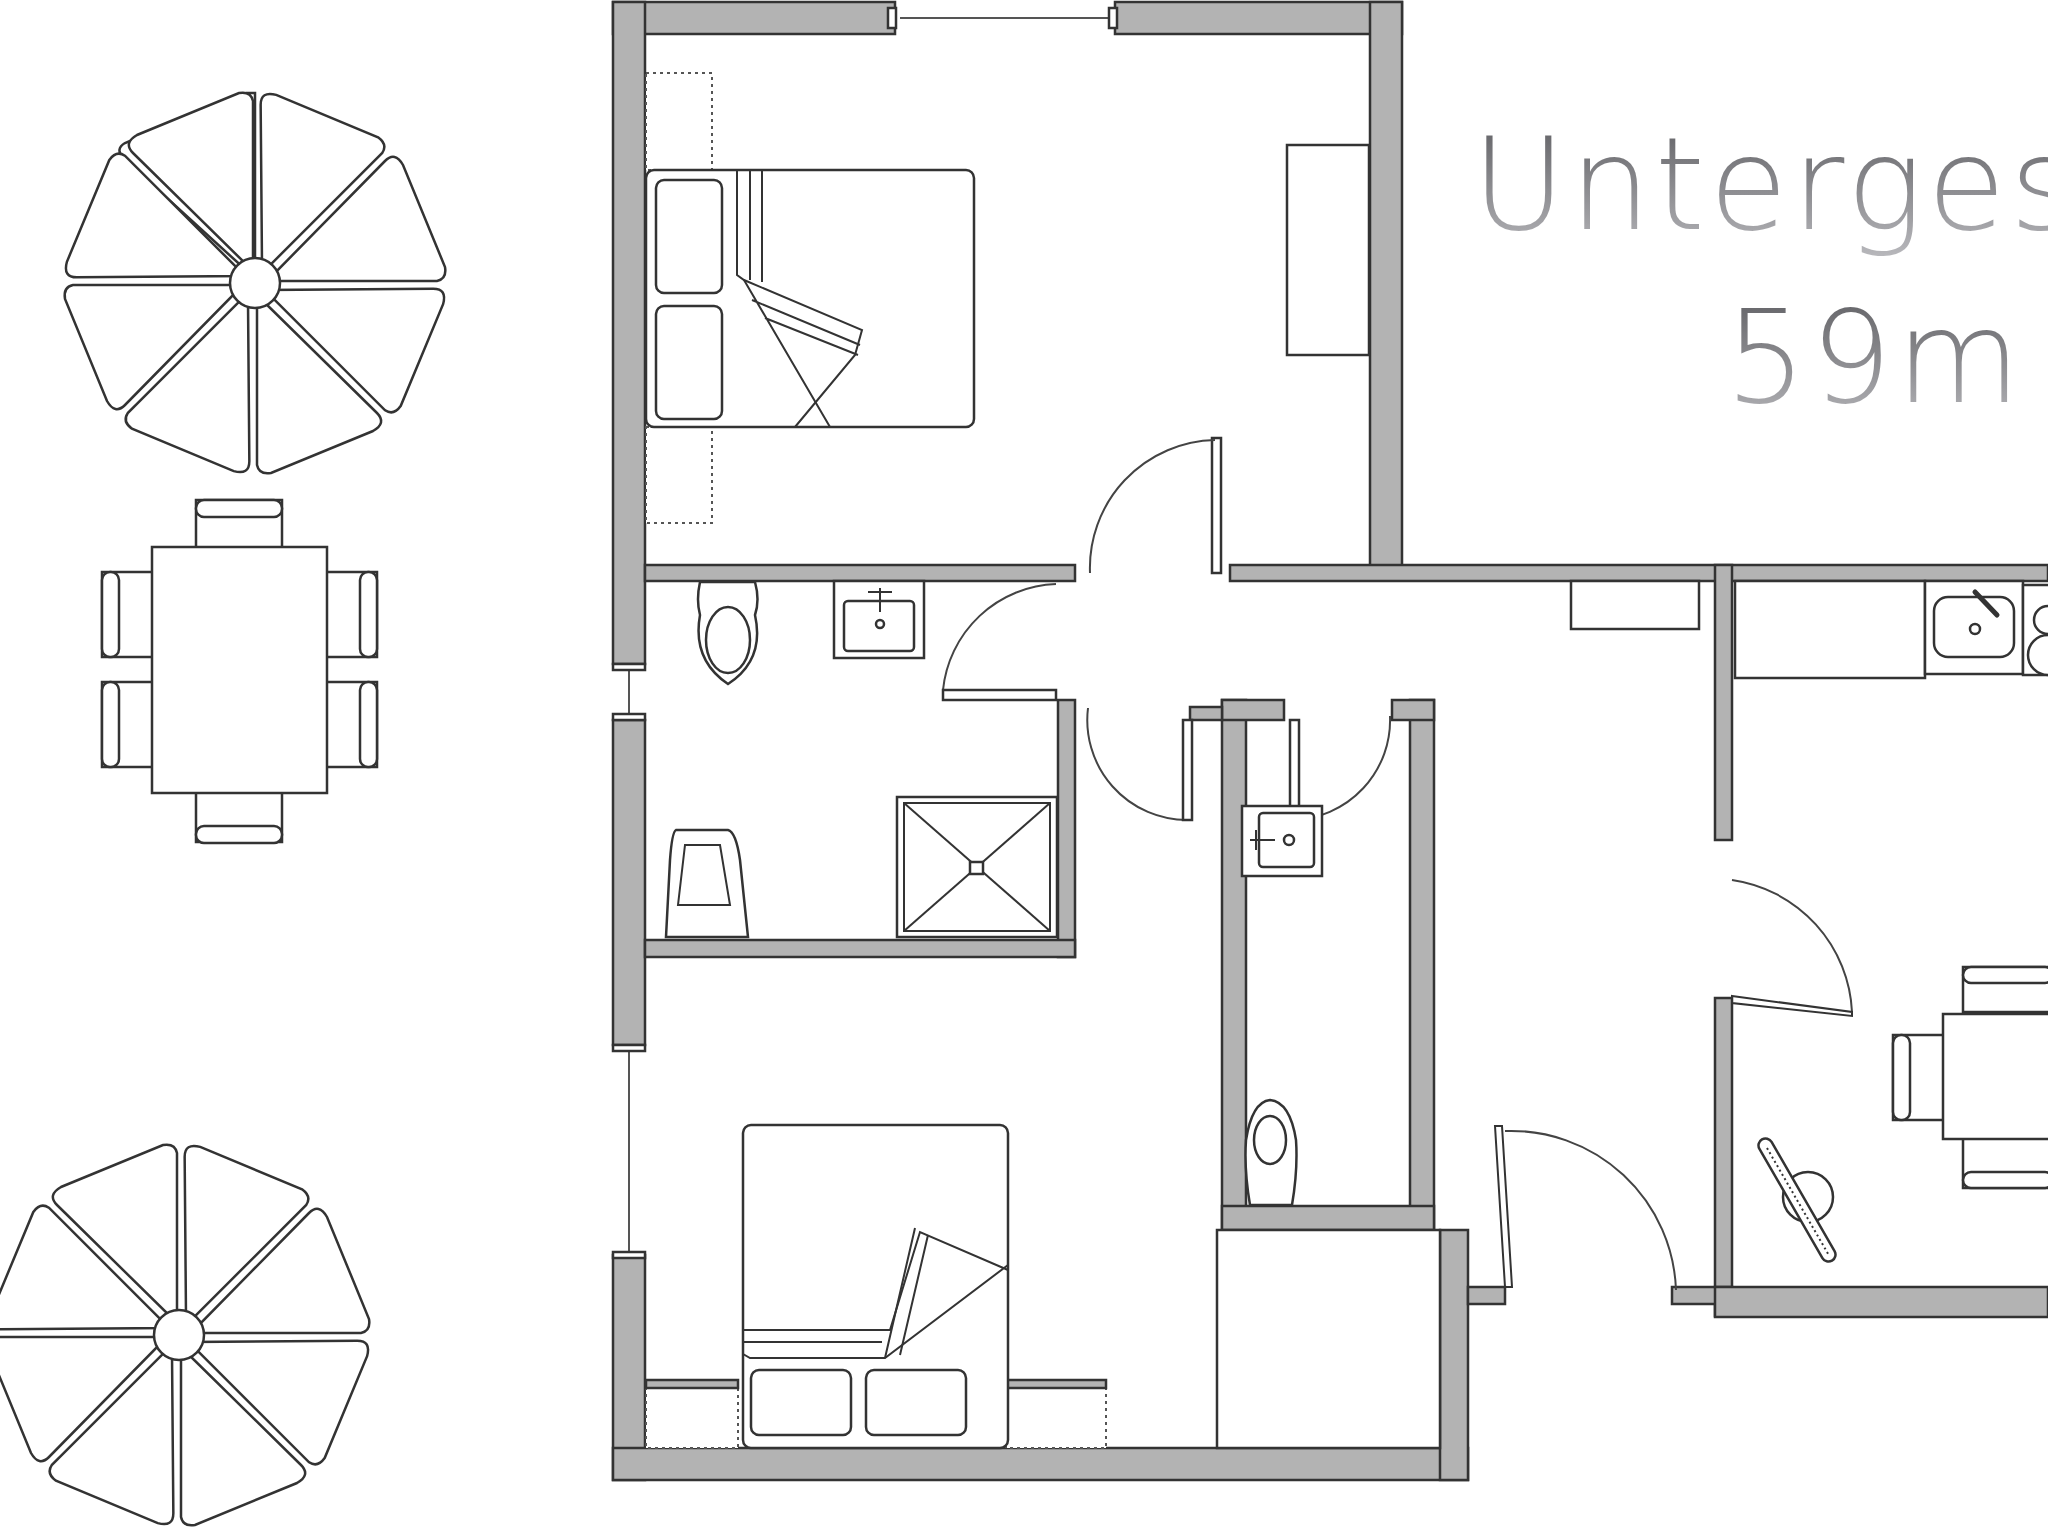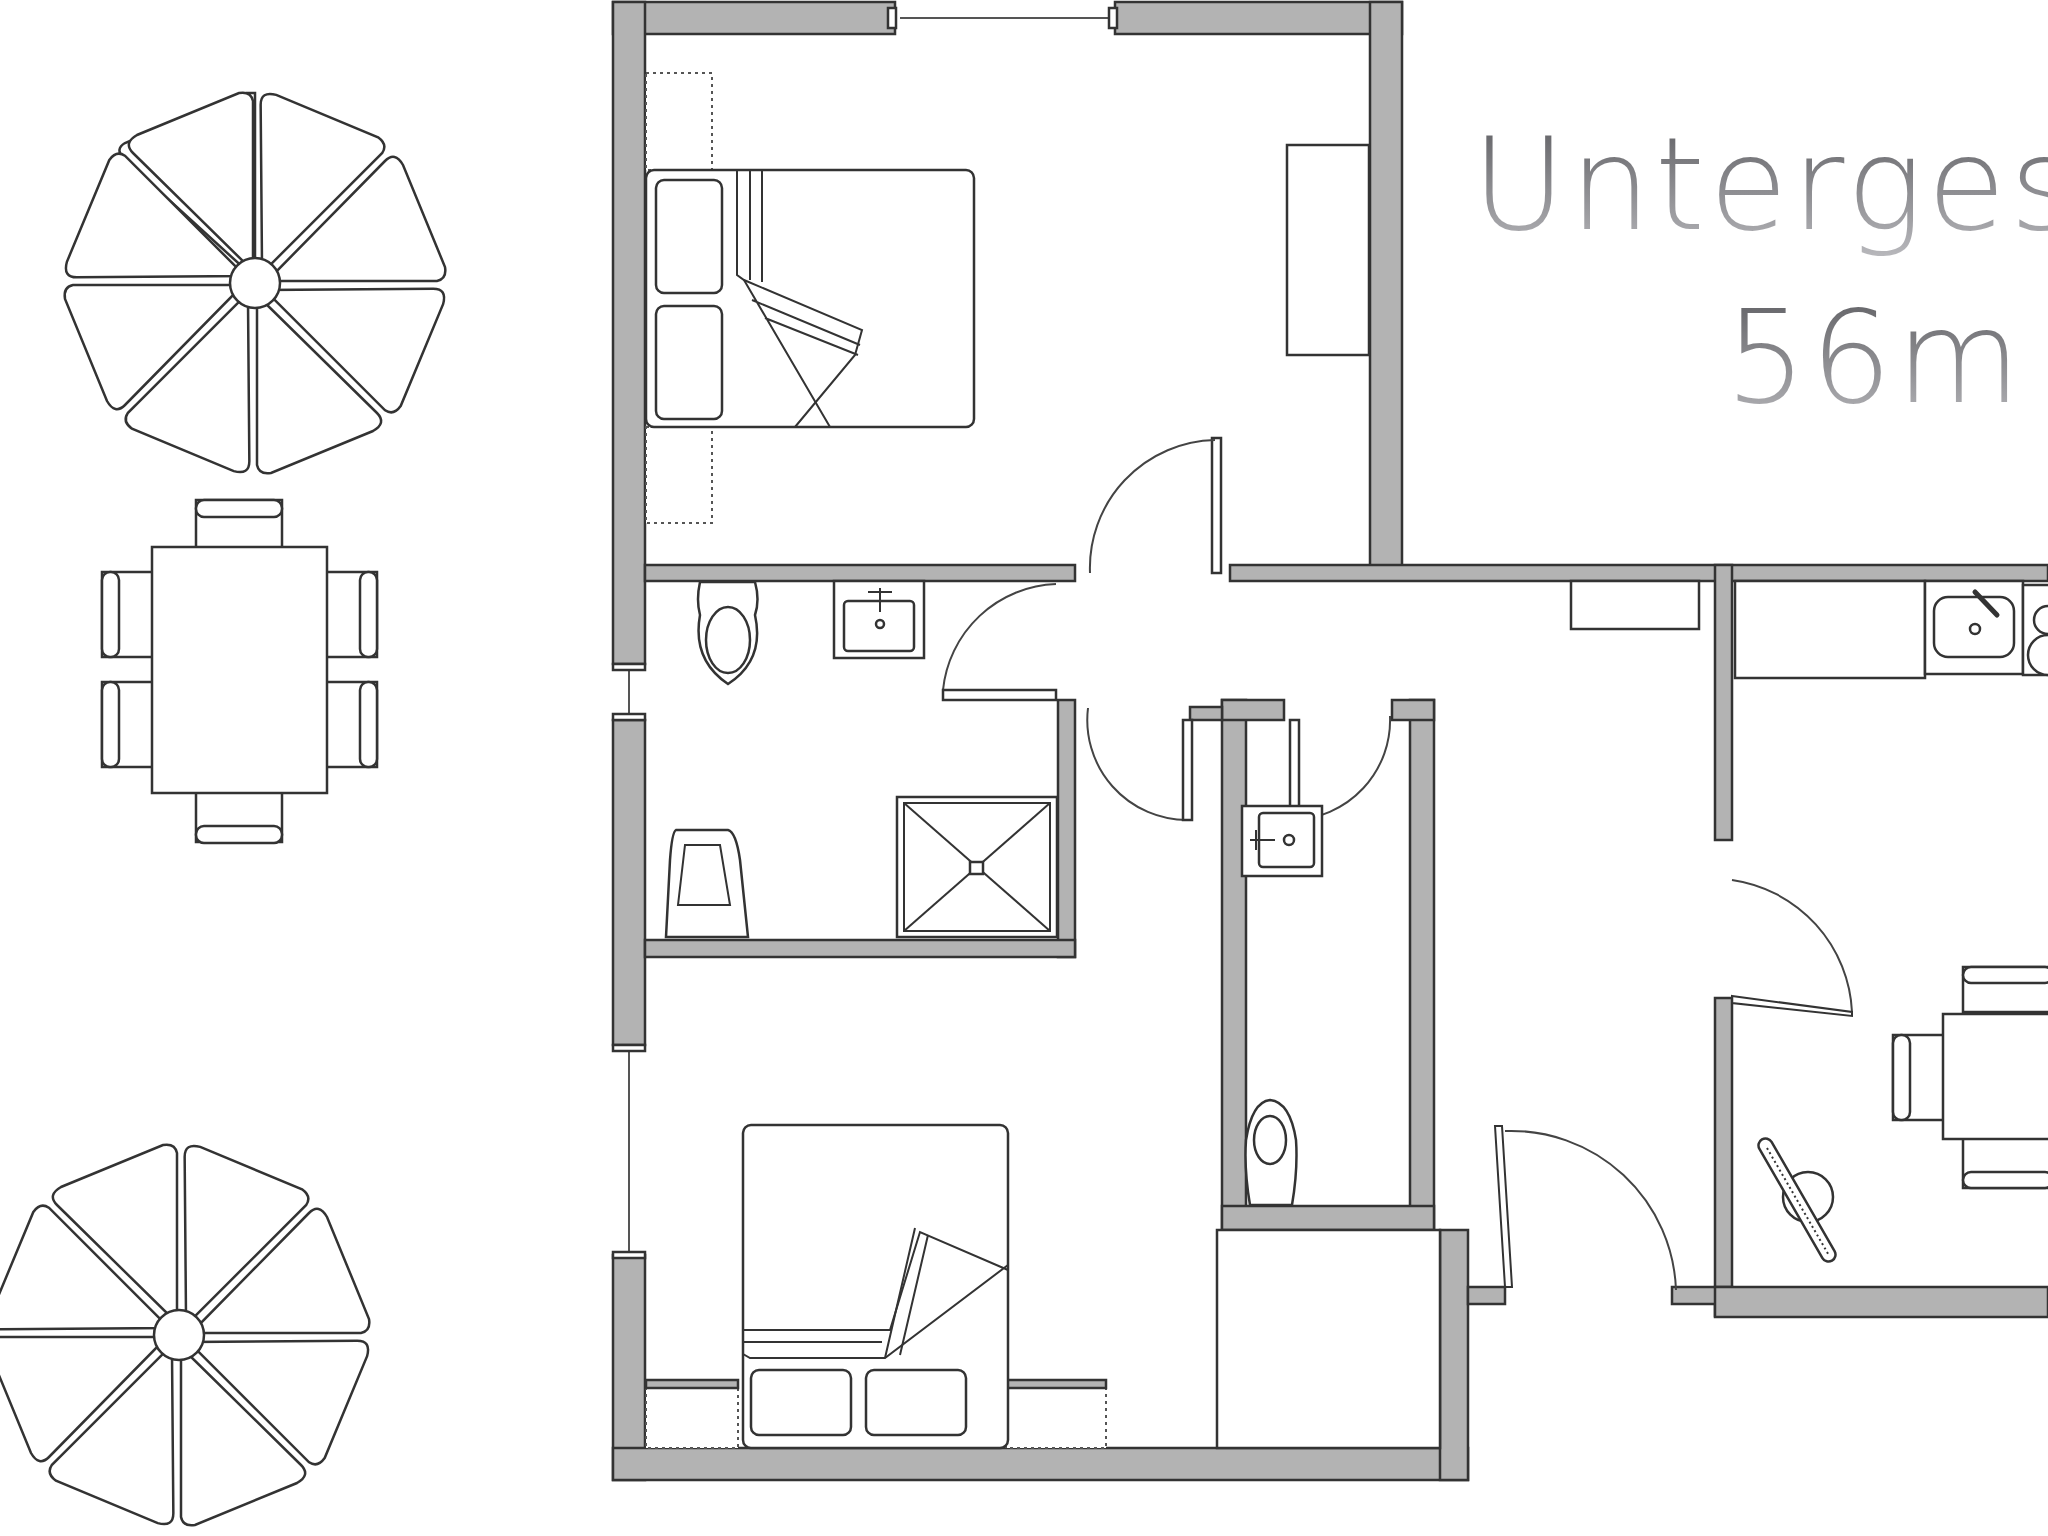--- a/index.html
+++ b/index.html
@@ -238,13 +238,13 @@
     </g>
     <g>
       <circle class="fx" cx="1808" cy="1197" r="25"></circle>
       <rect class="fx" x="1790" y="1130" width="14" height="140" rx="7" transform="rotate(-30 1797 1200)"></rect>
       <line class="fxthin" x1="1797" y1="1140" x2="1797" y2="1262" stroke-dasharray="2 3" transform="rotate(-30 1797 1200)"></line>
     </g>
   </g>
 </svg>
 
 <div id="t1" class="title">Untergesc</div>
-<div id="t2" class="title"><span>56m</span><sup>2</sup></div>
+<div id="t2" class="title"><span>59m</span><sup>2</sup></div>
 
 </body></html>

